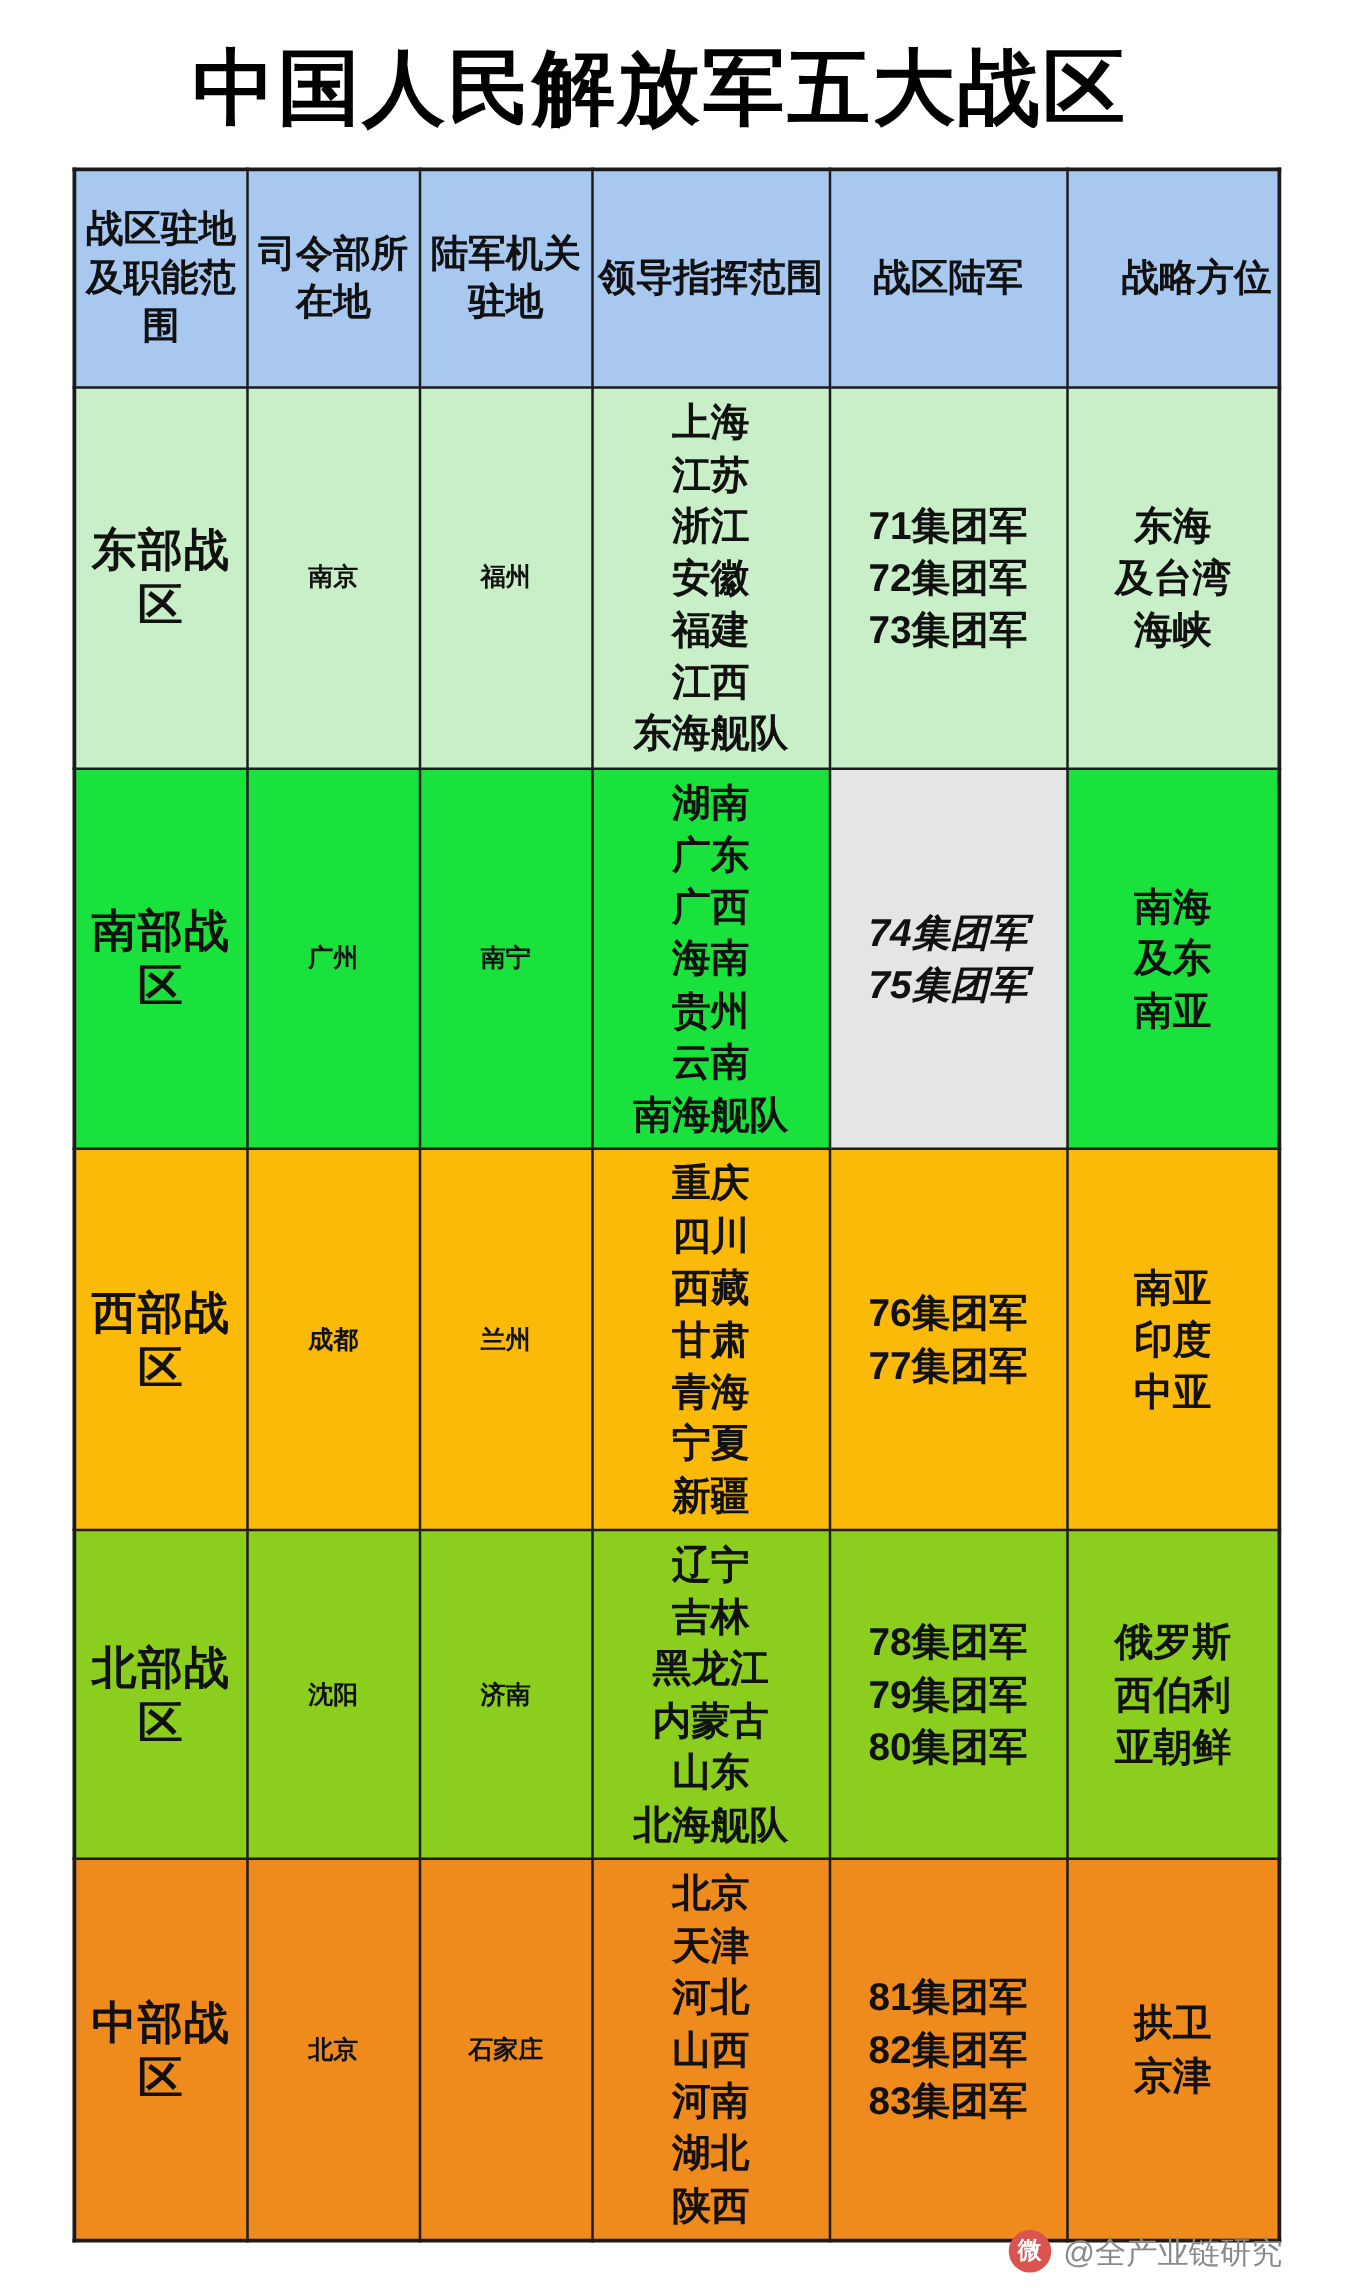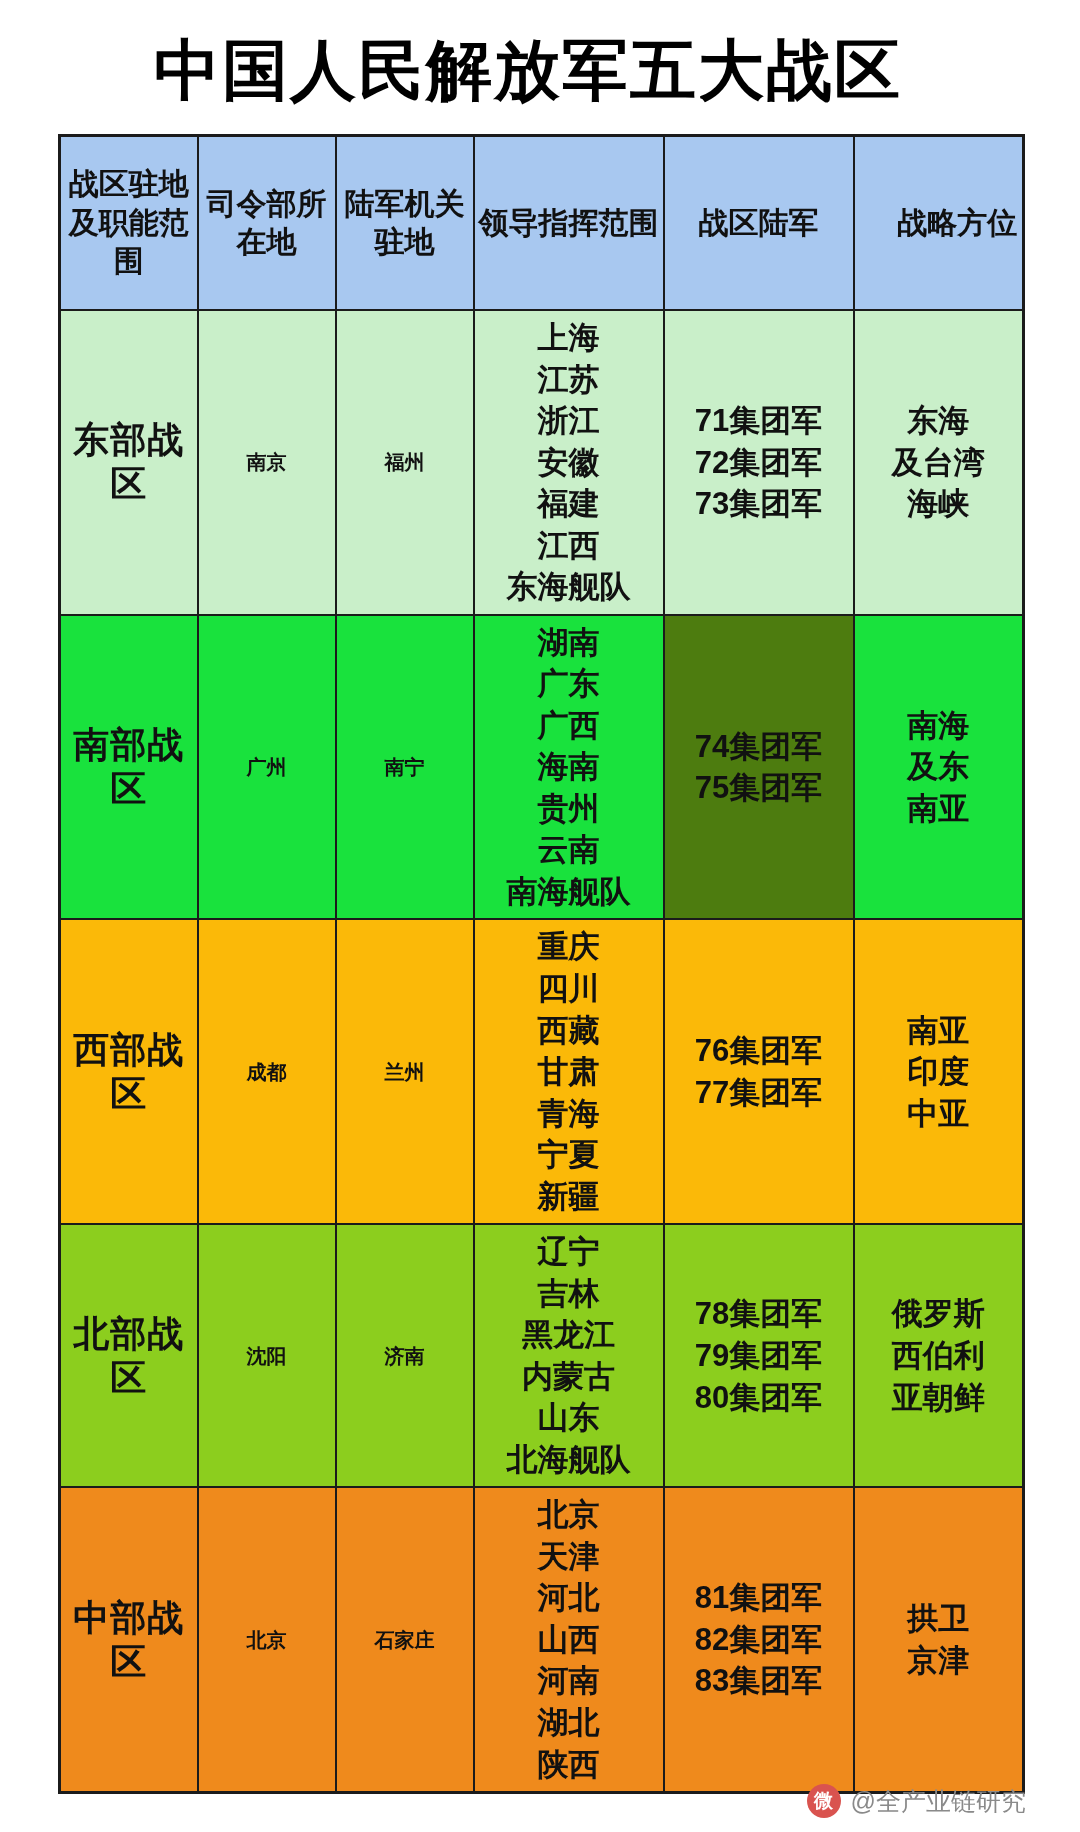--- a/index.html
+++ b/index.html
@@ -164,21 +164,21 @@
           <td class="cell" style="background: rgb(25, 226, 61);">南宁</td>
           <td class="list stack" style="background: rgb(25, 226, 61);">
               <span>湖南</span>
               <span>广东</span>
               <span>广西</span>
               <span>海南</span>
               <span>贵州</span>
               <span>云南</span>
               <span>南海舰队</span>
             </td>
-          <td class="list stack" style="background: #4d7c0f;">
+          <td class="list stack" style="background: #e5e5e5; font-style: italic;">
               <span>74集团军</span>
               <span>75集团军</span>
             </td>
           <td class="list stack" style="background: rgb(25, 226, 61);">
               <span>南海</span>
               <span>及东</span>
               <span>南亚</span>
             </td>
         </tr>
         <tr class="r2">

